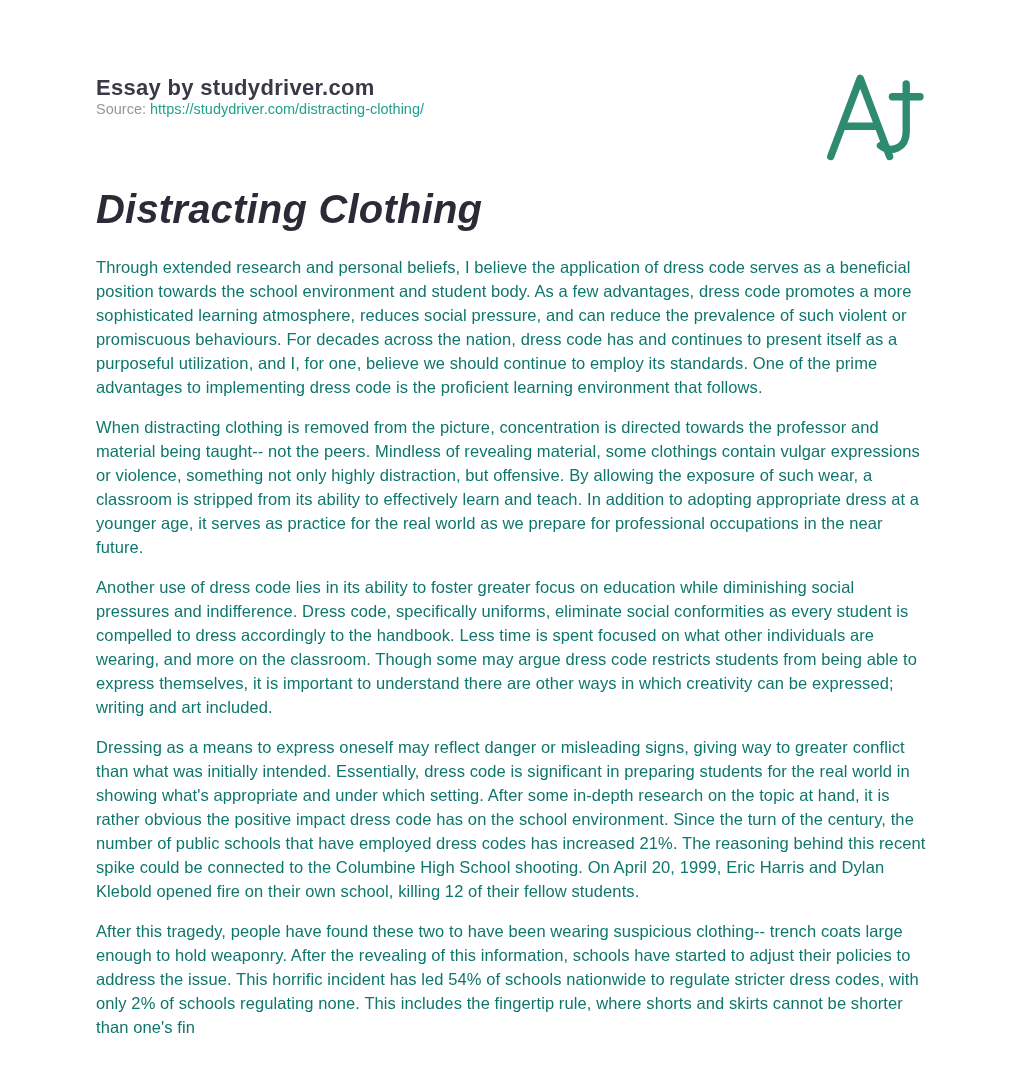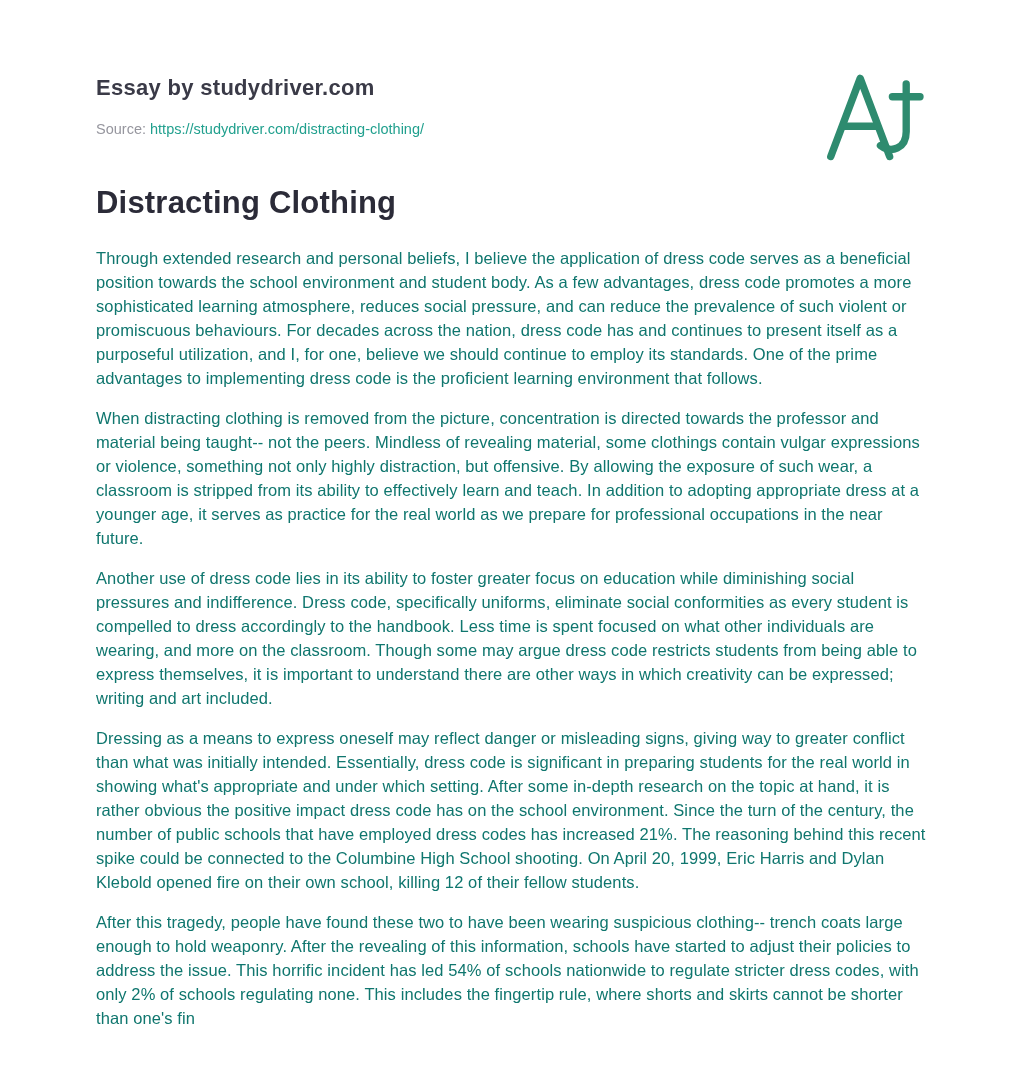--- a/index.html
+++ b/index.html
@@ -25,42 +25,42 @@
     justify-content: space-between;
     align-items: flex-start;
   }
   .essay-by {
     font-size: 22px;
     font-weight: 700;
     color: #3a3a47;
     letter-spacing: 0.3px;
   }
   .source-line {
-    margin-top: 20px;
     font-size: 14.5px;
     color: #96969e;
   }
   .source-link {
     color: #21a08e;
     text-decoration: none;
     cursor: pointer;
   }
   .logo {
     width: 104px;
     height: 92px;
     margin-top: -4px;
     margin-right: 2px;
     flex-shrink: 0;
   }
   .page-title {
-    font-size: 31px;
+    font-size: 40px;
     line-height: 38px;
     font-weight: 700;
     color: #2b2b38;
     letter-spacing: 0.2px;
+    font-style: italic;
   }
   .essay-body {
     margin-top: 24px;
   }
   .essay-body p {
     margin: 0 0 16px 0;
     font-size: 16.5px;
     line-height: 24px;
     color: #0f766e;
     letter-spacing: 0.1px;

